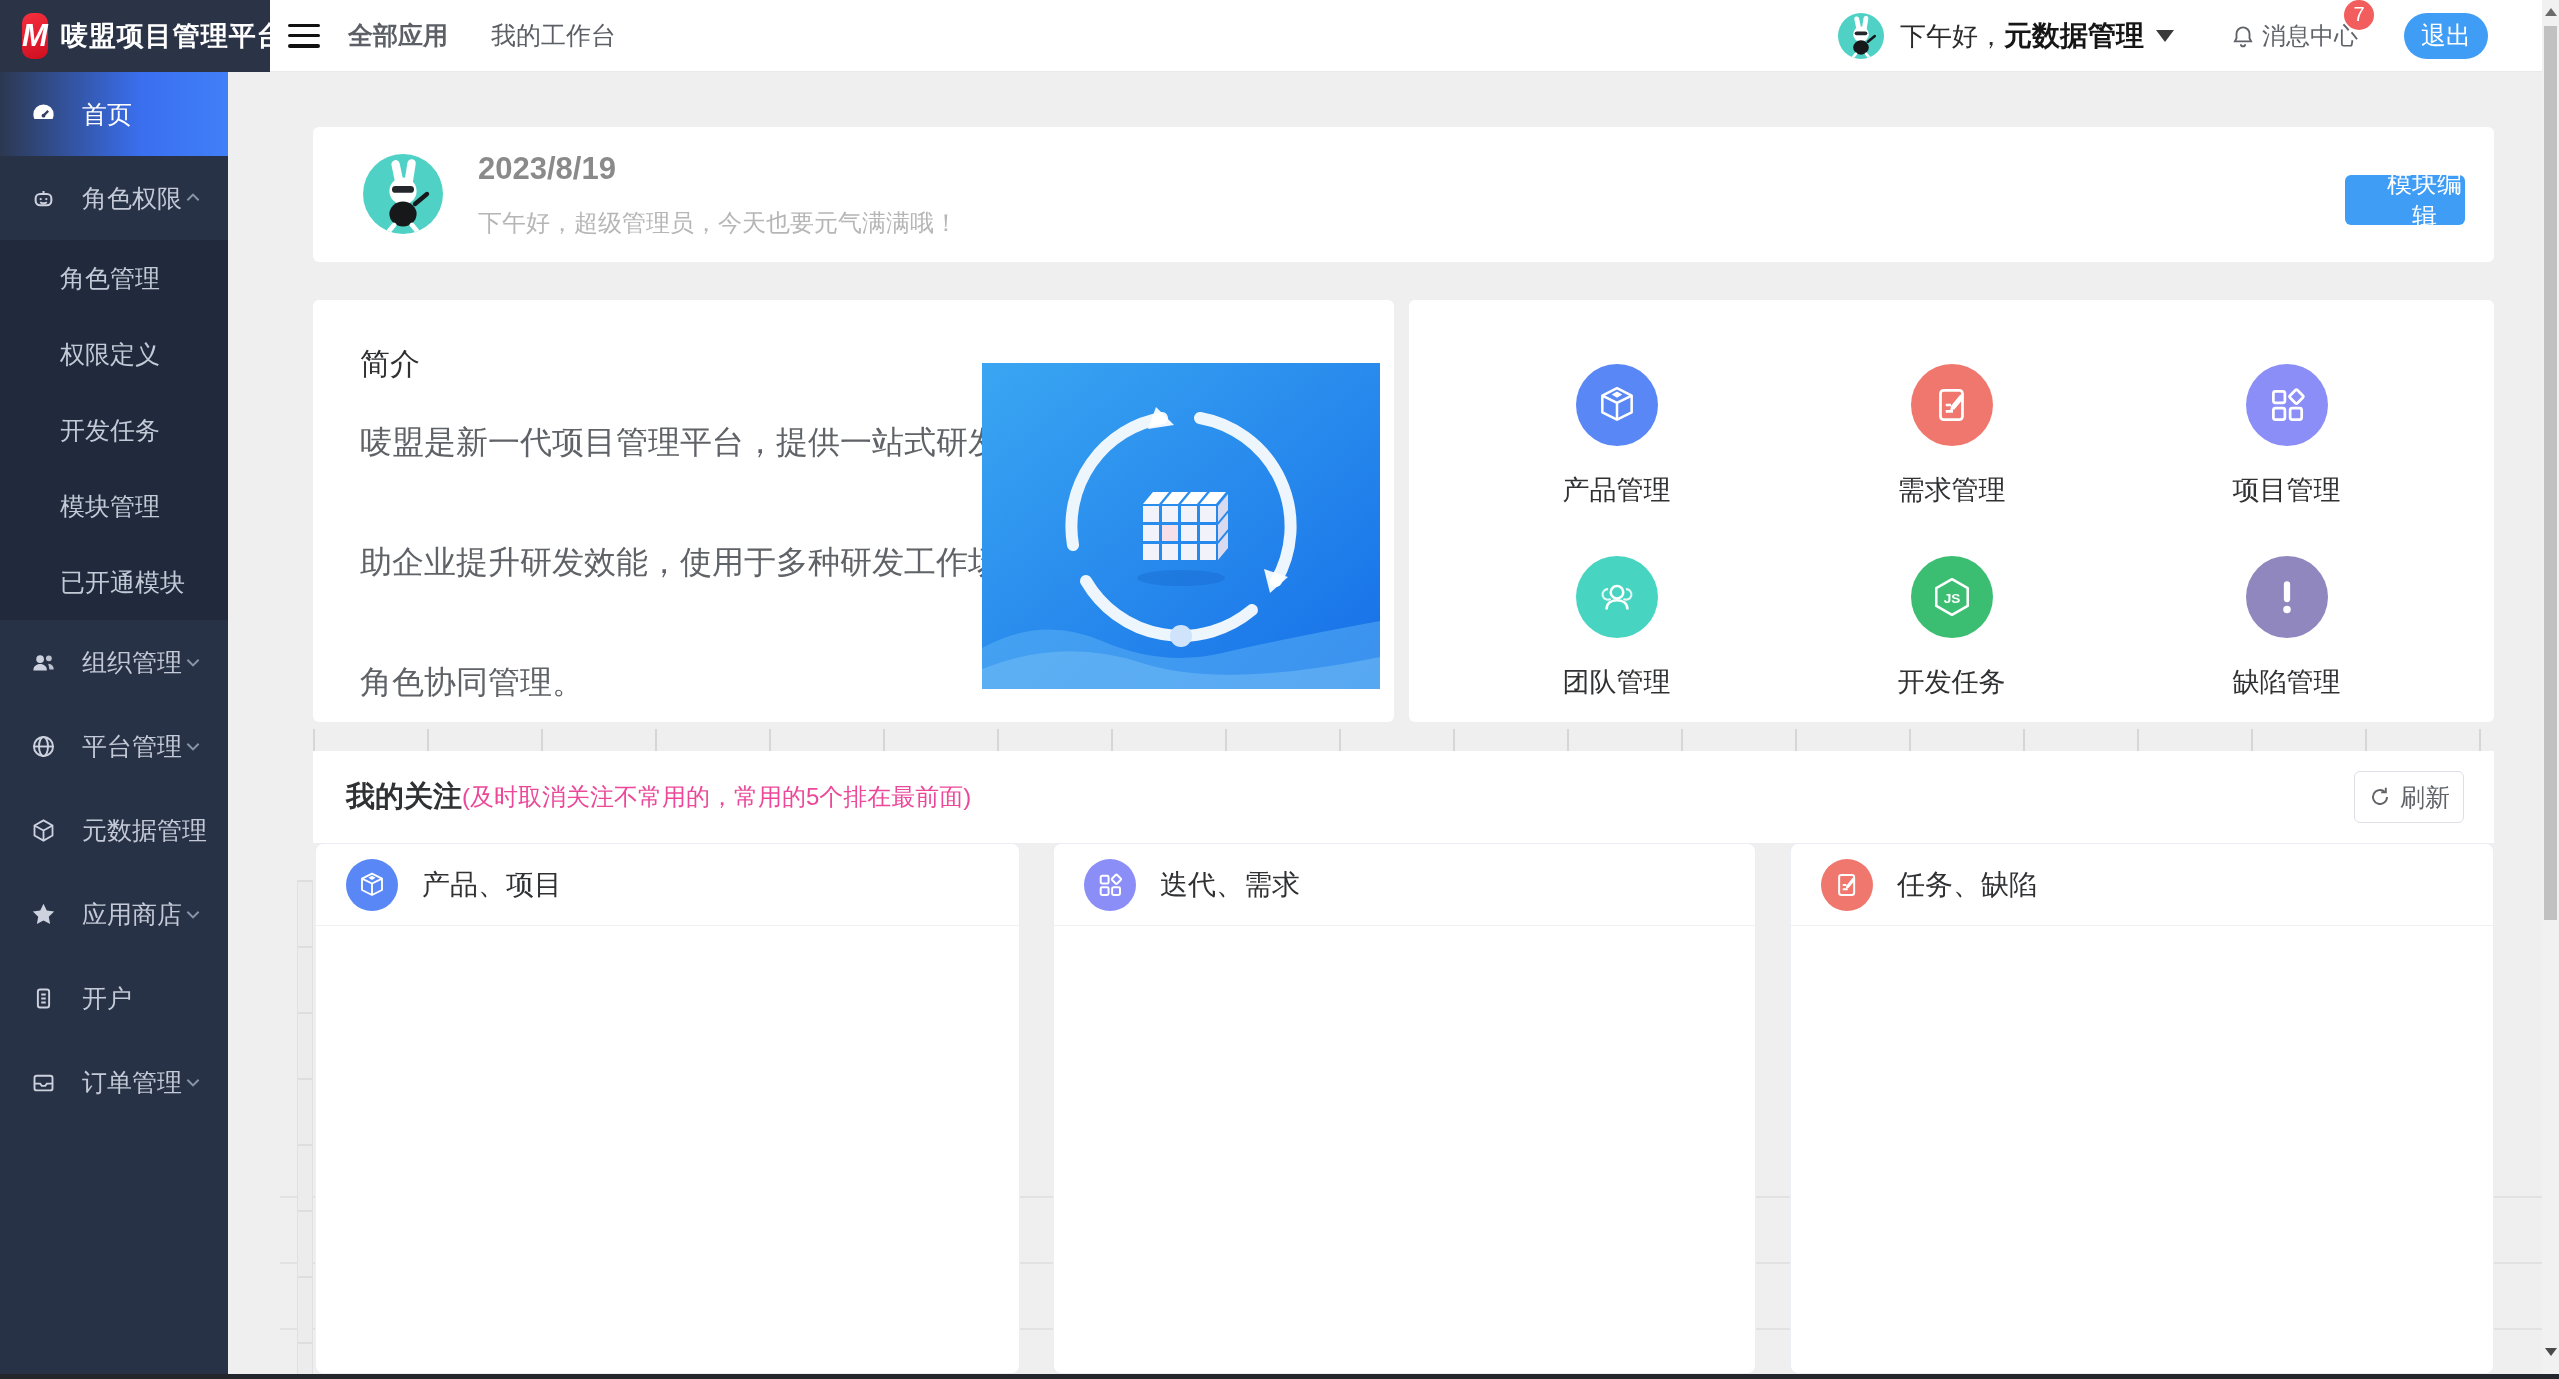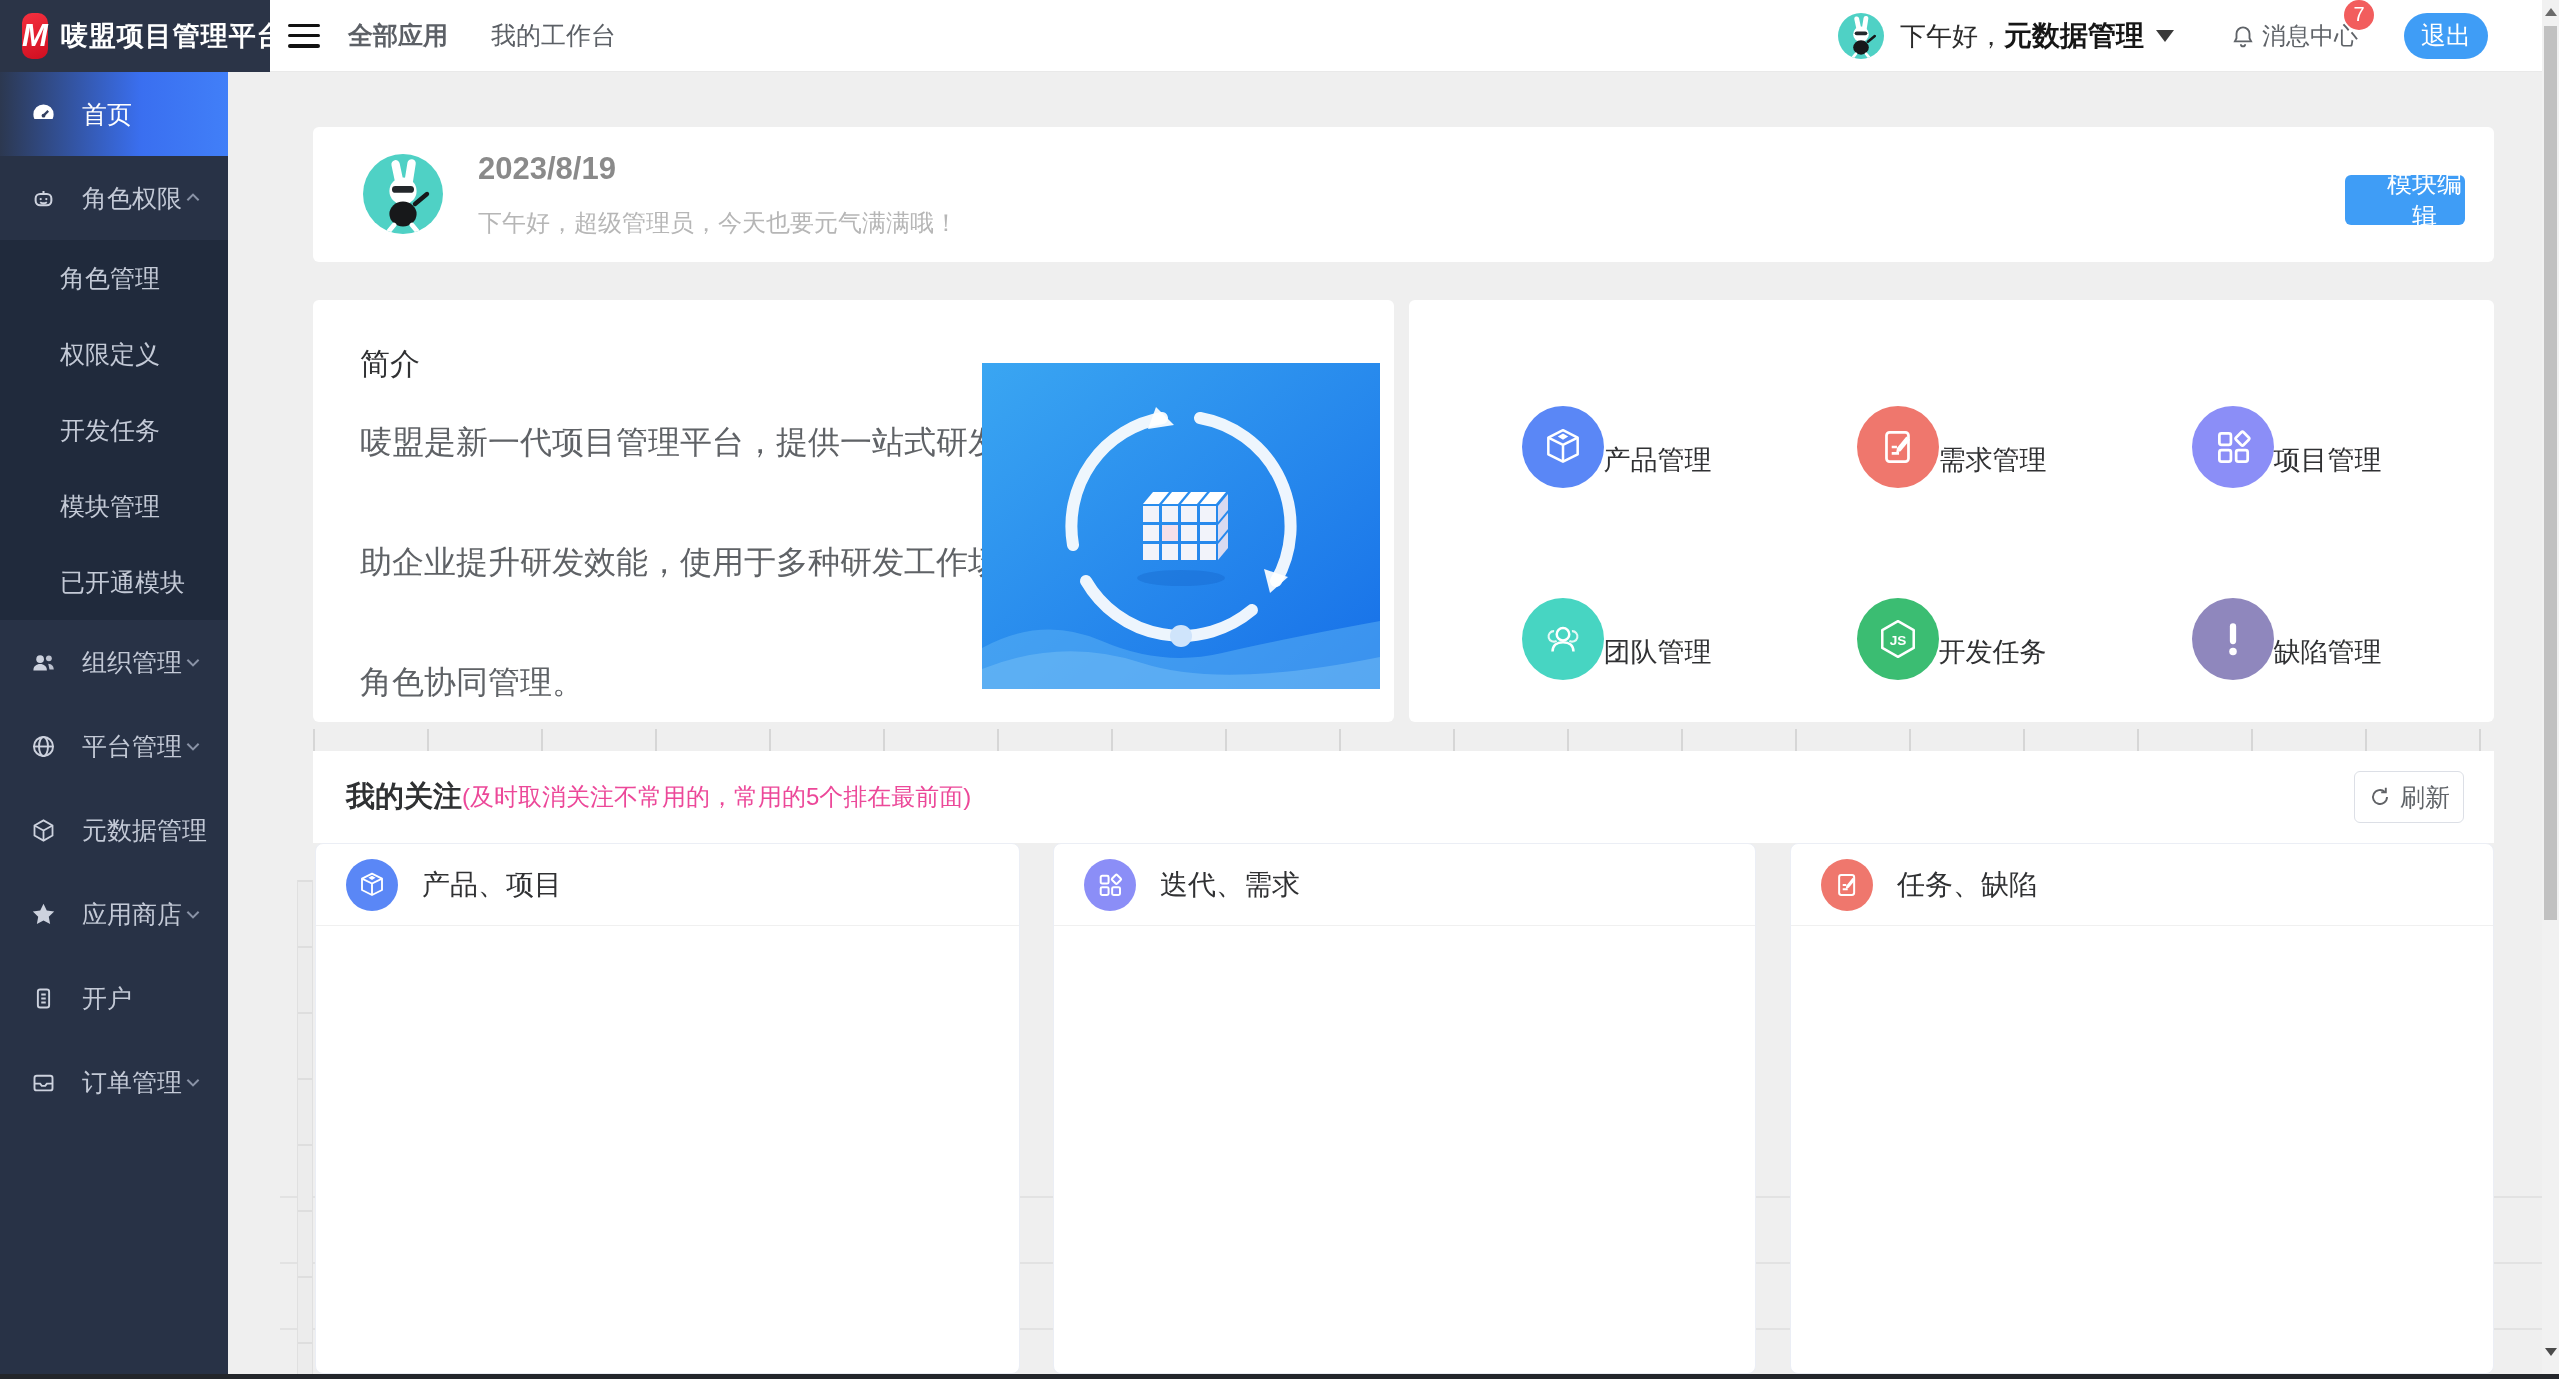--- a/index.html
+++ b/index.html
@@ -56,21 +56,21 @@
   .welcome-avatar { position:absolute; left:50px; top:27px; width:80px; height:80px; }
   .welcome-date { position:absolute; left:165px; top:24px; font-size:31px; font-weight:bold; color:#8a8a8a; }
   .welcome-msg { position:absolute; left:165px; top:80px; font-size:24px; color:#b6b6b6; }
   .module-edit-btn { position:absolute; right:29px; top:48px; width:120px; height:50px; background:#3f9df6; color:#fff; font-size:25px; border:none; border-radius:6px; display:flex; align-items:center; justify-content:center; cursor:pointer;padding-left:39px; }
   .intro-card { left:313px; top:300px; width:1081px; height:422px; }
   .intro-title { position:absolute; left:47px; top:44px; font-size:30px; color:#303133; }
   .intro-text { position:absolute; left:47px; top:82px; width:845px; font-size:32px; line-height:120px; color:#5f6266; }
   .intro-illustration { position:absolute; left:669px; top:63px; width:398px; height:326px; }
   .modules-card { left:1409px; top:300px; width:1085px; height:422px; padding:64px 40px 0;
     display:grid; grid-template-columns:repeat(3,1fr); row-gap:26px; justify-items:center; }
-  .module-item { display:flex; flex-direction:row; align-items:center; cursor:pointer; }
+  .module-item { display:flex; flex-direction:column; align-items:center; cursor:pointer; }
   .module-circle { width:82px; height:82px; border-radius:50%; display:flex; align-items:center; justify-content:center; }
   .module-label { margin-top:26px; font-size:27px; color:#303133; white-space:nowrap; }
   
   .follow-band { left:313px; top:751px; width:2181px; height:92px; display:flex; align-items:center; border-radius:0; }
   .follow-title { margin-left:33px; font-size:29px; font-weight:bold; color:#2f3133; white-space:nowrap; }
   .follow-subtitle { font-size:24px; color:#ec4899; white-space:nowrap; }
   .refresh-btn { margin-left:auto; margin-right:30px; width:110px; height:52px; background:#fff; border:1px solid #dcdfe6; border-radius:6px; display:flex; align-items:center; justify-content:center; gap:8px; font-size:25px; color:#5f6368; cursor:pointer; }
   .follow-card { top:843px; height:531px; border:1px solid #ebeef5; border-radius:8px; }
   .fc1 { left:315px;  width:705px; }
   .fc2 { left:1053px; width:703px; }

